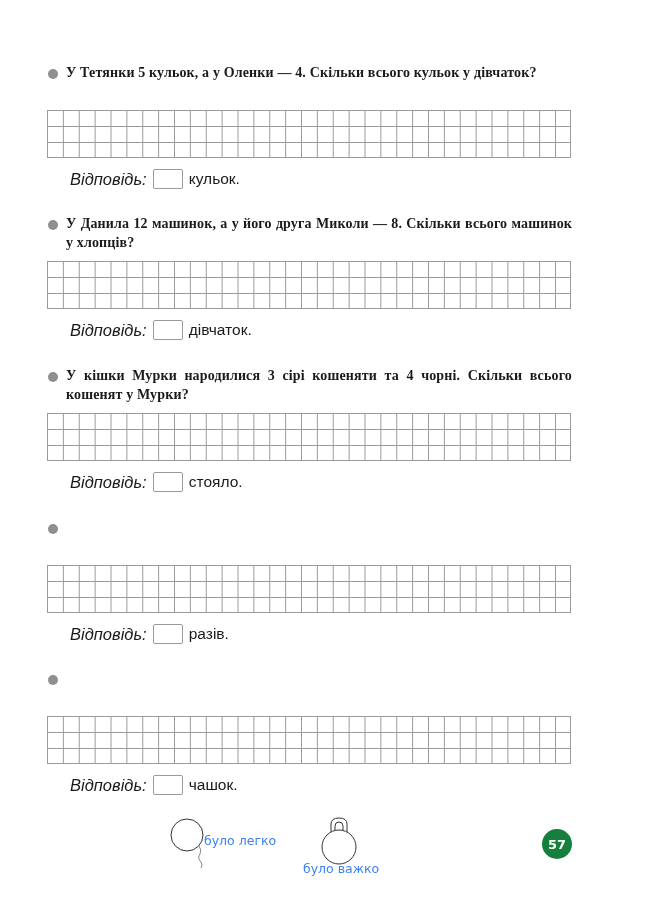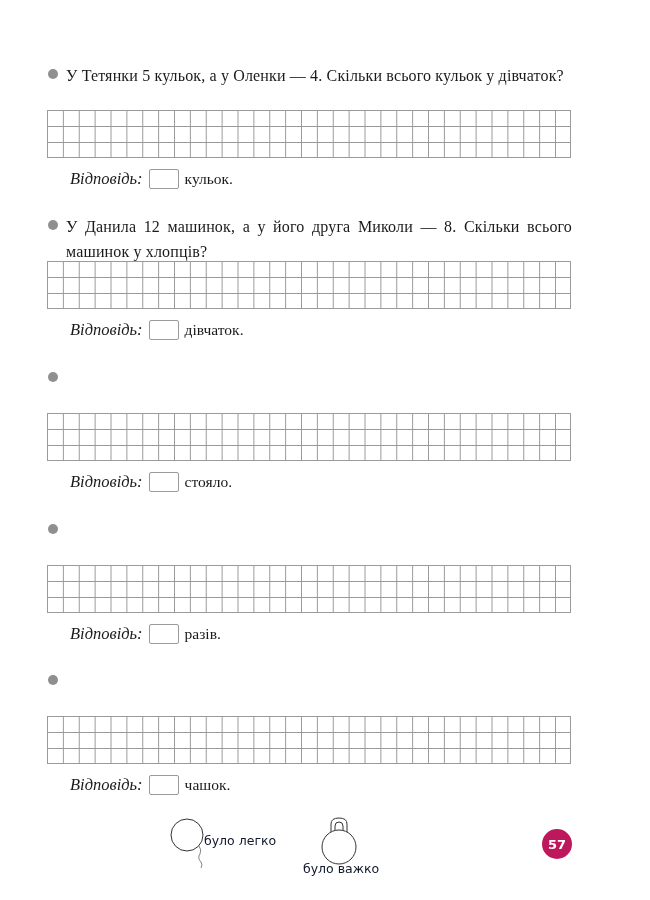--- a/index.html
+++ b/index.html
@@ -1,35 +1,35 @@
 <!DOCTYPE html>
 <html><head>
 <meta charset="utf-8">
 <style>
   html, body { margin: 0; padding: 0; background: #ffffff; }
   body { width: 650px; height: 900px; position: relative; overflow: hidden;
          font-family: "DejaVu Serif", "Liberation Serif", serif; color: #1a1a1a; }
   .task { position: absolute; left: 46px; width: 526px; }
   .q { position: relative; padding-left: 20px; font-family: "Liberation Serif", "DejaVu Serif", serif;
-       font-weight: normal; font-size: 16px; line-height: 25px; text-align: justify; letter-spacing: 0.15px; }
+       font-weight: bold; font-size: 14px; line-height: 19px; text-align: justify; letter-spacing: 0.15px; }
   .bullet { position: absolute; left: 2px; top: 6px; width: 10px; height: 10px; border-radius: 50%; background: #8f8f8f; }
   .grid { position: absolute; left: 1px; width: 524px; height: 48px;
           background-color: #fff;
           background-image:
             linear-gradient(to right, #9a9a9a 1px, transparent 1px),
             linear-gradient(to bottom, #9a9a9a 1px, transparent 1px);
           background-size: 15.88px 16px;
           border-right: 1px solid #9a9a9a; border-bottom: 1px solid #9a9a9a; box-sizing: border-box; }
   .answer { position: absolute; left: 24px; display: flex; align-items: center; font-size: 15.5px;
-            font-family: Liberation Serif, serif; }
+            font-family: Liberation Sans, sans-serif; }
   .answer .lbl { font-style: italic; font-size: 16.5px; margin-right: 6px; }
   .answer .box { width: 30px; height: 20px; border: 1px solid #9a9a9a; border-radius: 2px; margin-right: 6px; box-sizing: border-box; }
-  .footer-item { position: absolute; display: flex; align-items: center; font-family: "DejaVu Sans", "Liberation Sans", sans-serif; font-size: 12.5px; color: #0f172a; }
+  .footer-item { position: absolute; display: flex; align-items: center; font-family: "DejaVu Sans", "Liberation Sans", sans-serif; font-size: 12.5px; color: #3b82f6; }
   .page-num { position: absolute; left: 542px; top: 829px; width: 30px; height: 30px; border-radius: 50%;
-              background: #be185d; color: #fff; font-family: "DejaVu Sans", sans-serif; font-weight: bold;
+              background: #15803d; color: #fff; font-family: "DejaVu Sans", sans-serif; font-weight: bold;
               font-size: 13px; display: flex; align-items: center; justify-content: center; }
 </style>
 </head>
 <body>
 
 <div class="task" style="top:63px;">
   <div class="q">
     <span class="bullet"></span>
     <span>У Тетянки 5 кульок, а у Оленки — 4. Скільки всього кульок у дівчаток?</span>
   </div>
@@ -50,20 +50,21 @@
   <div class="answer" style="top:106px;">
     <span class="lbl">Відповідь:</span>
     <span class="box"></span>
     <span>дівчаток.</span>
   </div>
 </div>
 
 <div class="task" style="top:366px;">
   <div class="q">
     <span class="bullet"></span>
+    <span>У кішки Мурки народилися 3 сірі кошеняти та 4 чорні. Скільки всього кошенят у Мурки?</span>
   </div>
   <div class="grid" style="top:47px;"></div>
   <div class="answer" style="top:106px;">
     <span class="lbl">Відповідь:</span>
     <span class="box"></span>
     <span>стояло.</span>
   </div>
 </div>
 
 <div class="task" style="top:518px;">

